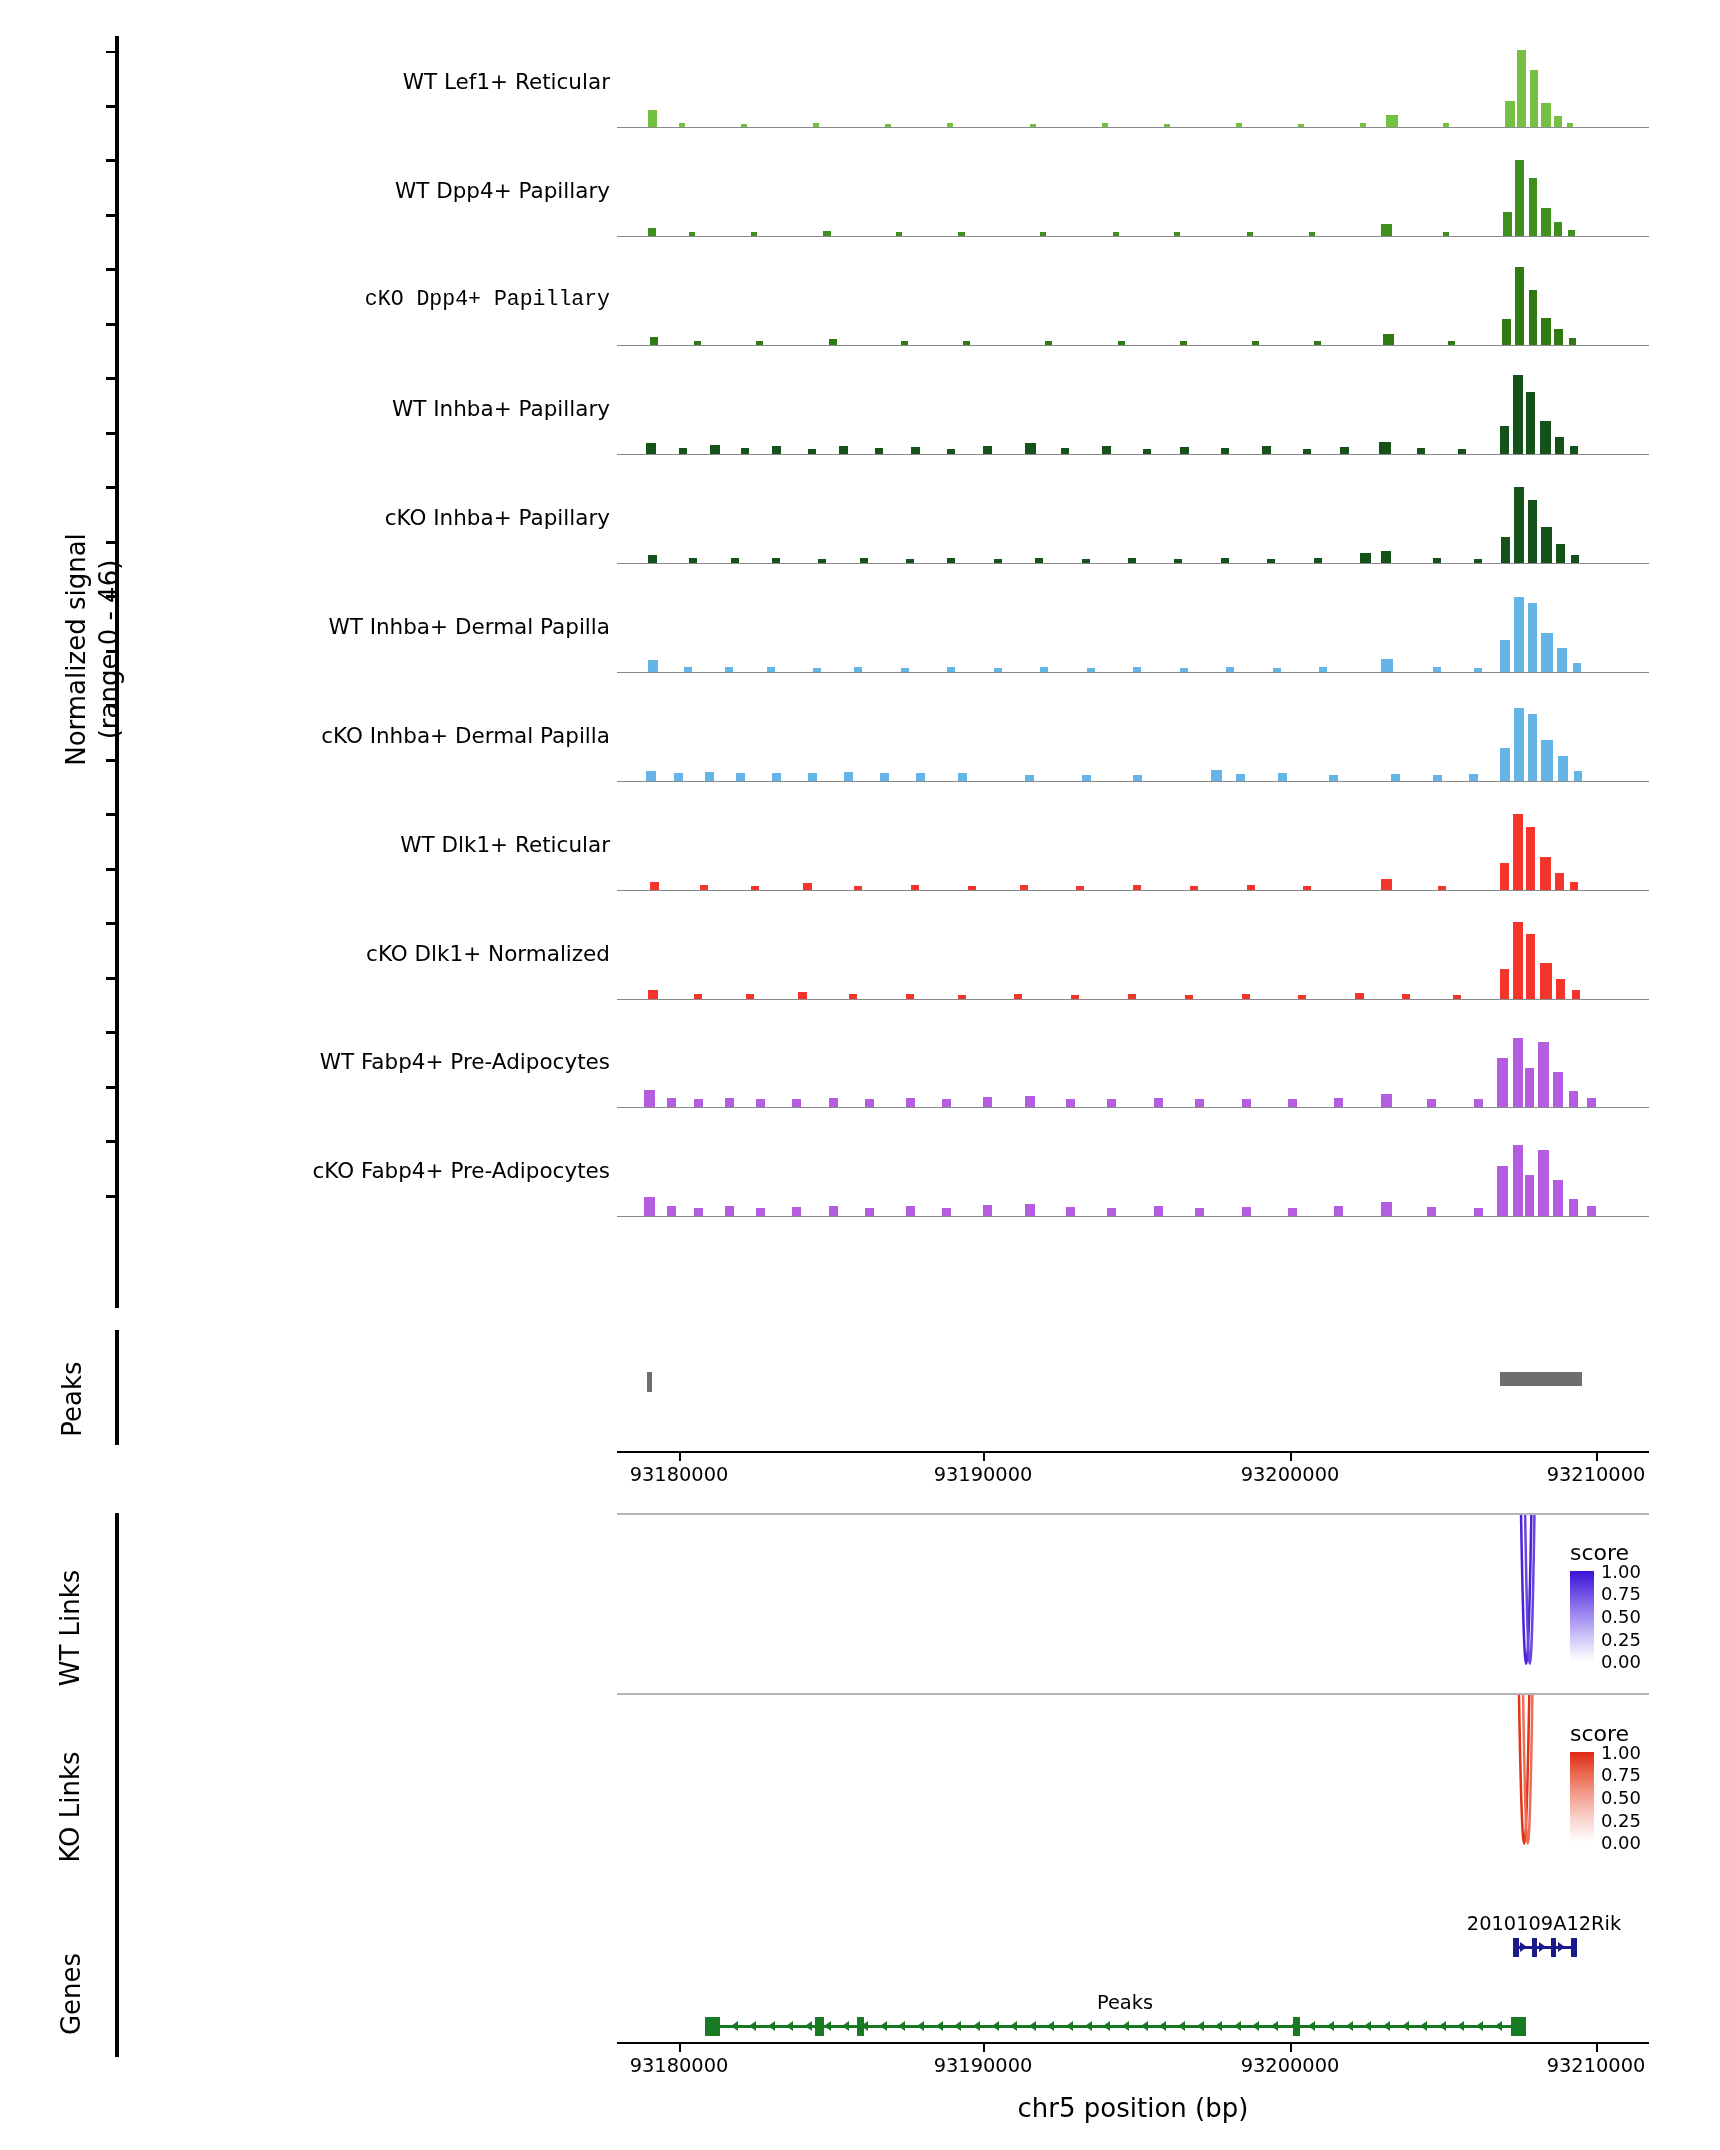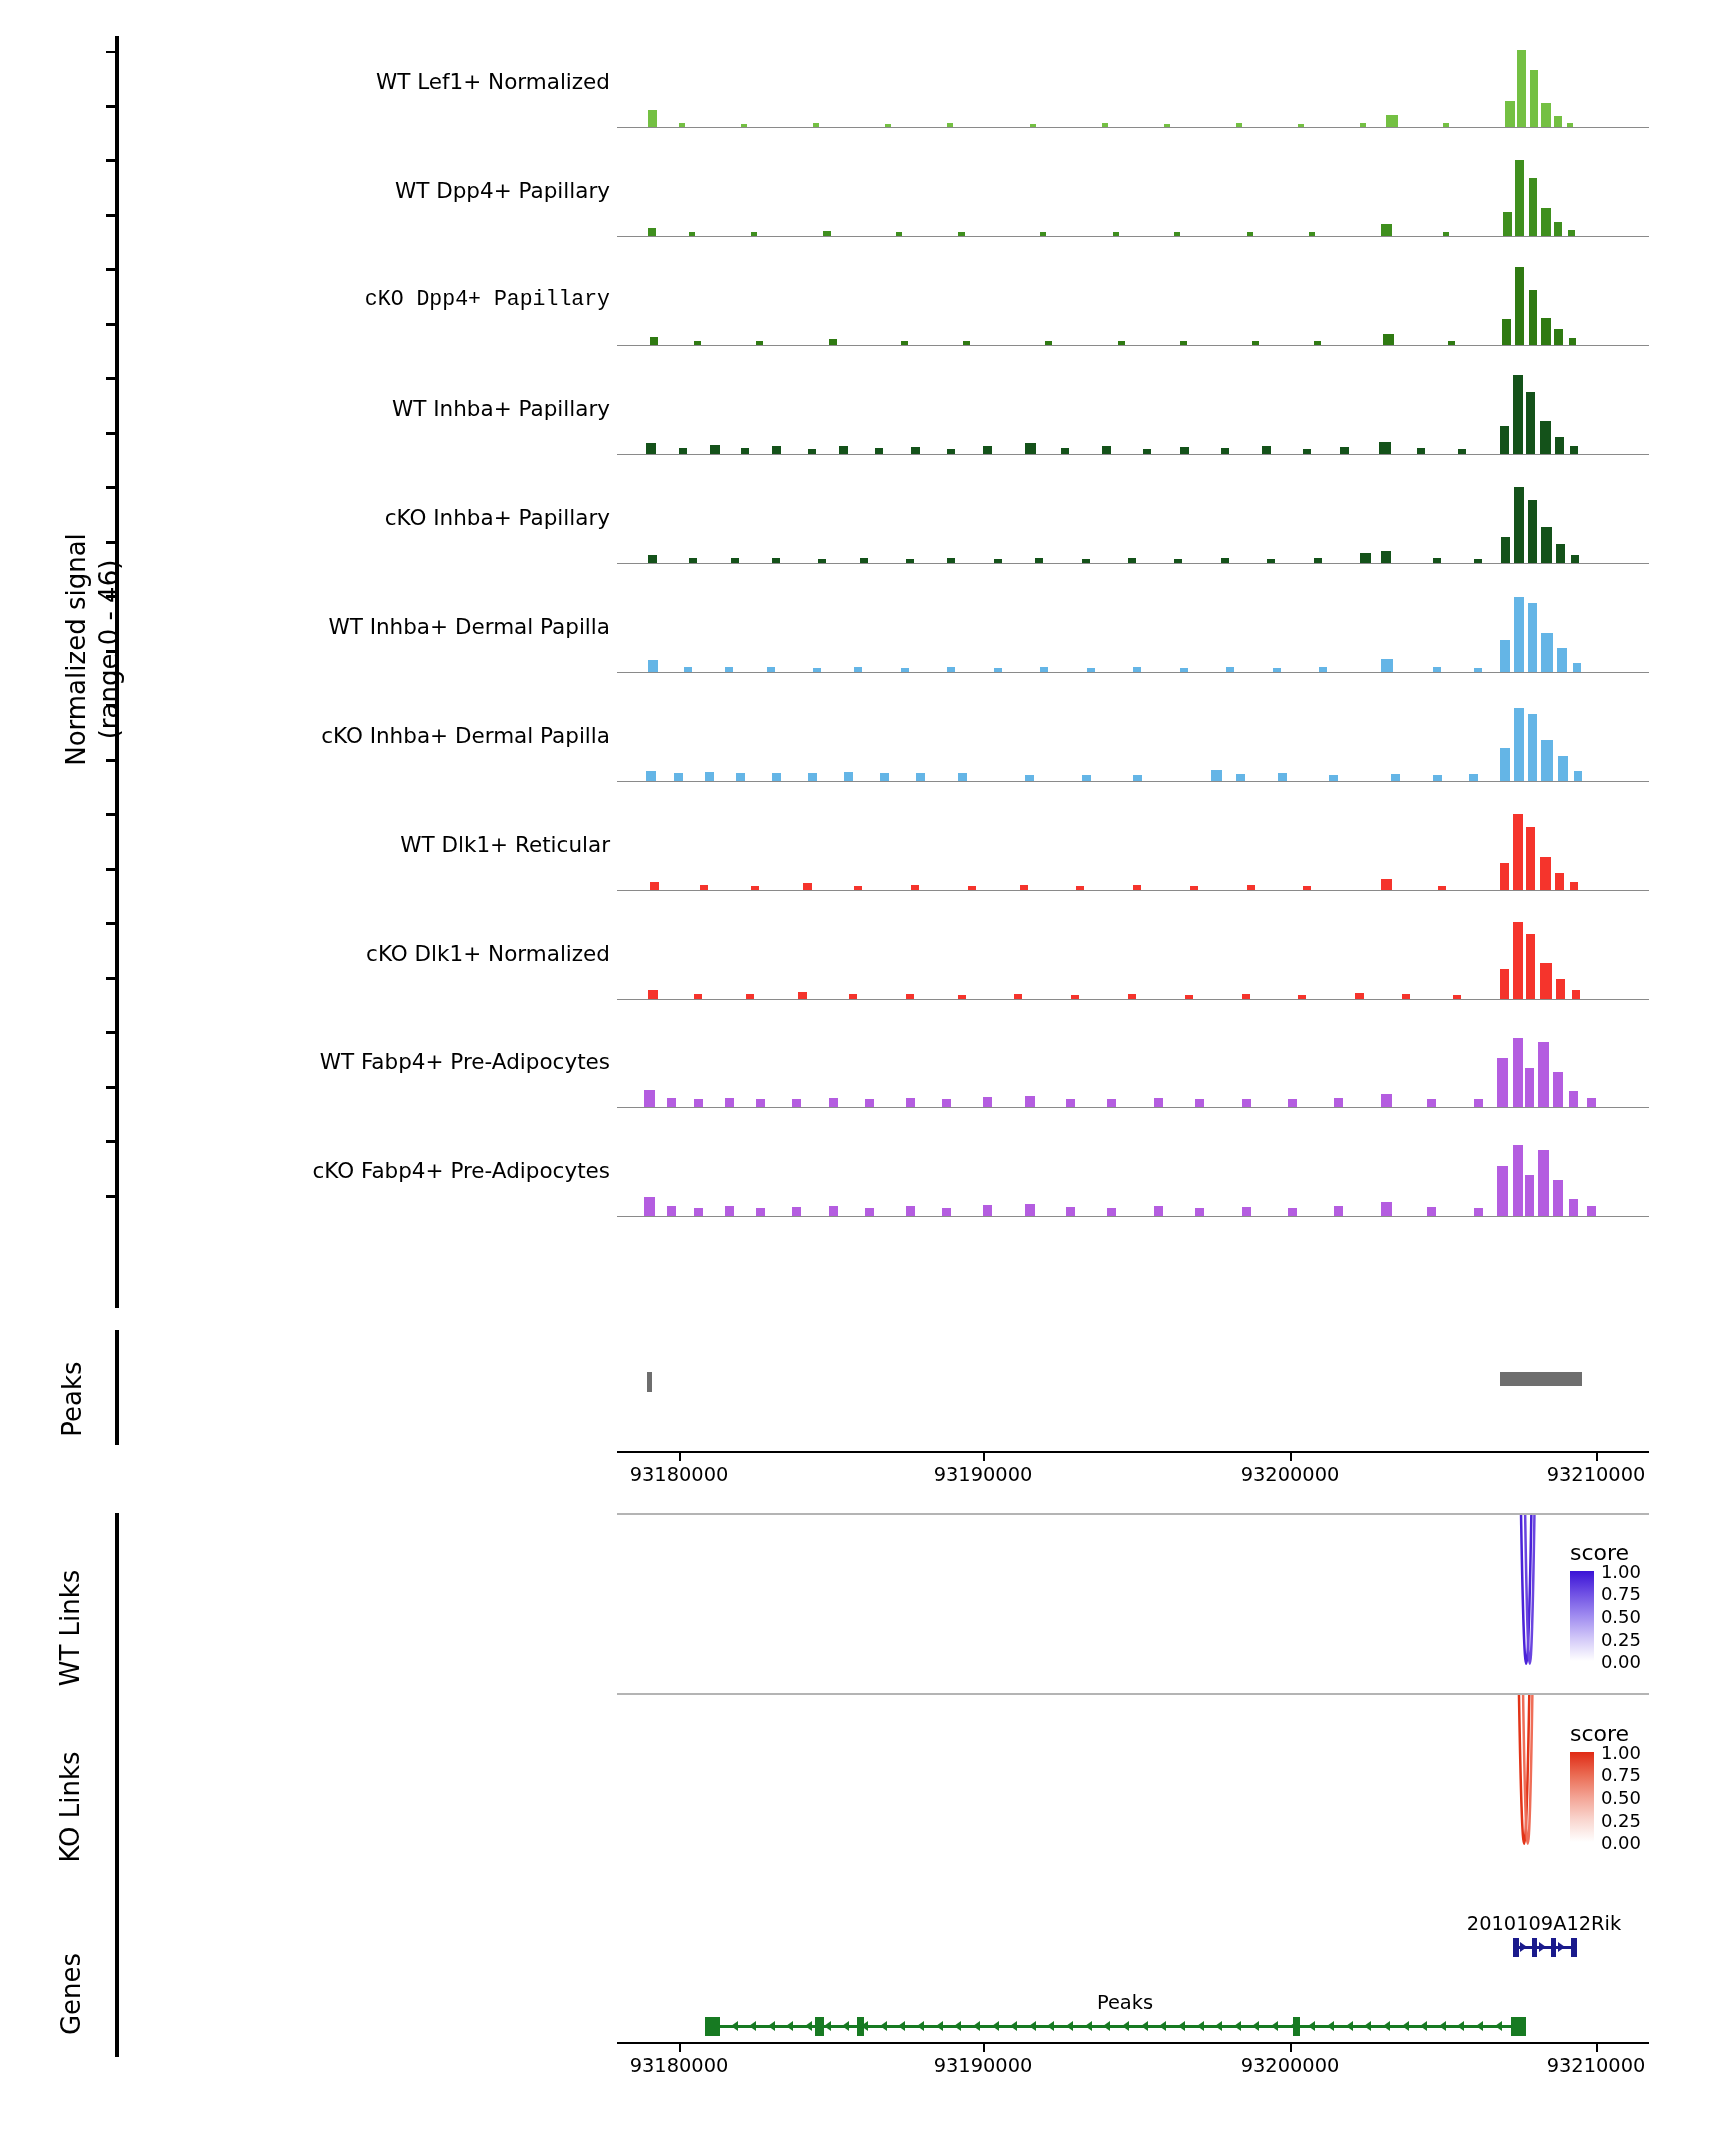--- a/index.html
+++ b/index.html
@@ -280,21 +280,21 @@
         <div class="cov-tick" style="top: 839px;"></div>
         <div class="cov-tick" style="top: 893px;"></div>
         <div class="cov-tick" style="top: 948px;"></div>
         <div class="cov-tick" style="top: 1002px;"></div>
         <div class="cov-tick" style="top: 1057px;"></div>
         <div class="cov-tick" style="top: 1111px;"></div>
         <div class="cov-tick" style="top: 1166px;"></div>
       </div>
     <div id="tracks-container">
         <div class="track" style="top: 16px; height: 109px;">
-          <div class="track-label" style="top: 24px;">WT Lef1+ Normalized</div>
+          <div class="track-label" style="top: 24px;">WT Lef1+ Reticular</div>
           <div class="track-plot" style="top: 0px; height: 83px;">
             <div class="bar" style="left: 31px; width: 9.3px; height: 17.3px; background: rgb(116, 192, 67);"></div>
             <div class="bar" style="left: 62px; width: 6.2px; height: 4px; background: rgb(116, 192, 67);"></div>
             <div class="bar" style="left: 124px; width: 6.2px; height: 3.2px; background: rgb(116, 192, 67);"></div>
             <div class="bar" style="left: 196px; width: 6.2px; height: 4px; background: rgb(116, 192, 67);"></div>
             <div class="bar" style="left: 268px; width: 6.2px; height: 3.2px; background: rgb(116, 192, 67);"></div>
             <div class="bar" style="left: 330px; width: 6.2px; height: 4px; background: rgb(116, 192, 67);"></div>
             <div class="bar" style="left: 413px; width: 6.2px; height: 3.2px; background: rgb(116, 192, 67);"></div>
             <div class="bar" style="left: 485px; width: 6.2px; height: 4px; background: rgb(116, 192, 67);"></div>
             <div class="bar" style="left: 547px; width: 6.2px; height: 3.2px; background: rgb(116, 192, 67);"></div>
@@ -778,15 +778,16 @@
         <div class="gaxis-tick" style="left: 62px;"></div>
         <div class="gaxis-lab" style="left: 62px;">93180000</div>
         <div class="gaxis-tick" style="left: 366px;"></div>
         <div class="gaxis-lab" style="left: 366px;">93190000</div>
         <div class="gaxis-tick" style="left: 673px;"></div>
         <div class="gaxis-lab" style="left: 673px;">93200000</div>
         <div class="gaxis-tick" style="left: 979px;"></div>
         <div class="gaxis-lab" style="left: 979px;">93210000</div>
       </div>
   </div>
+  <div class="xaxis-title" style="top:2093px;">chr5 position (bp)</div>
 
 </div>
 
 
 </body></html>

